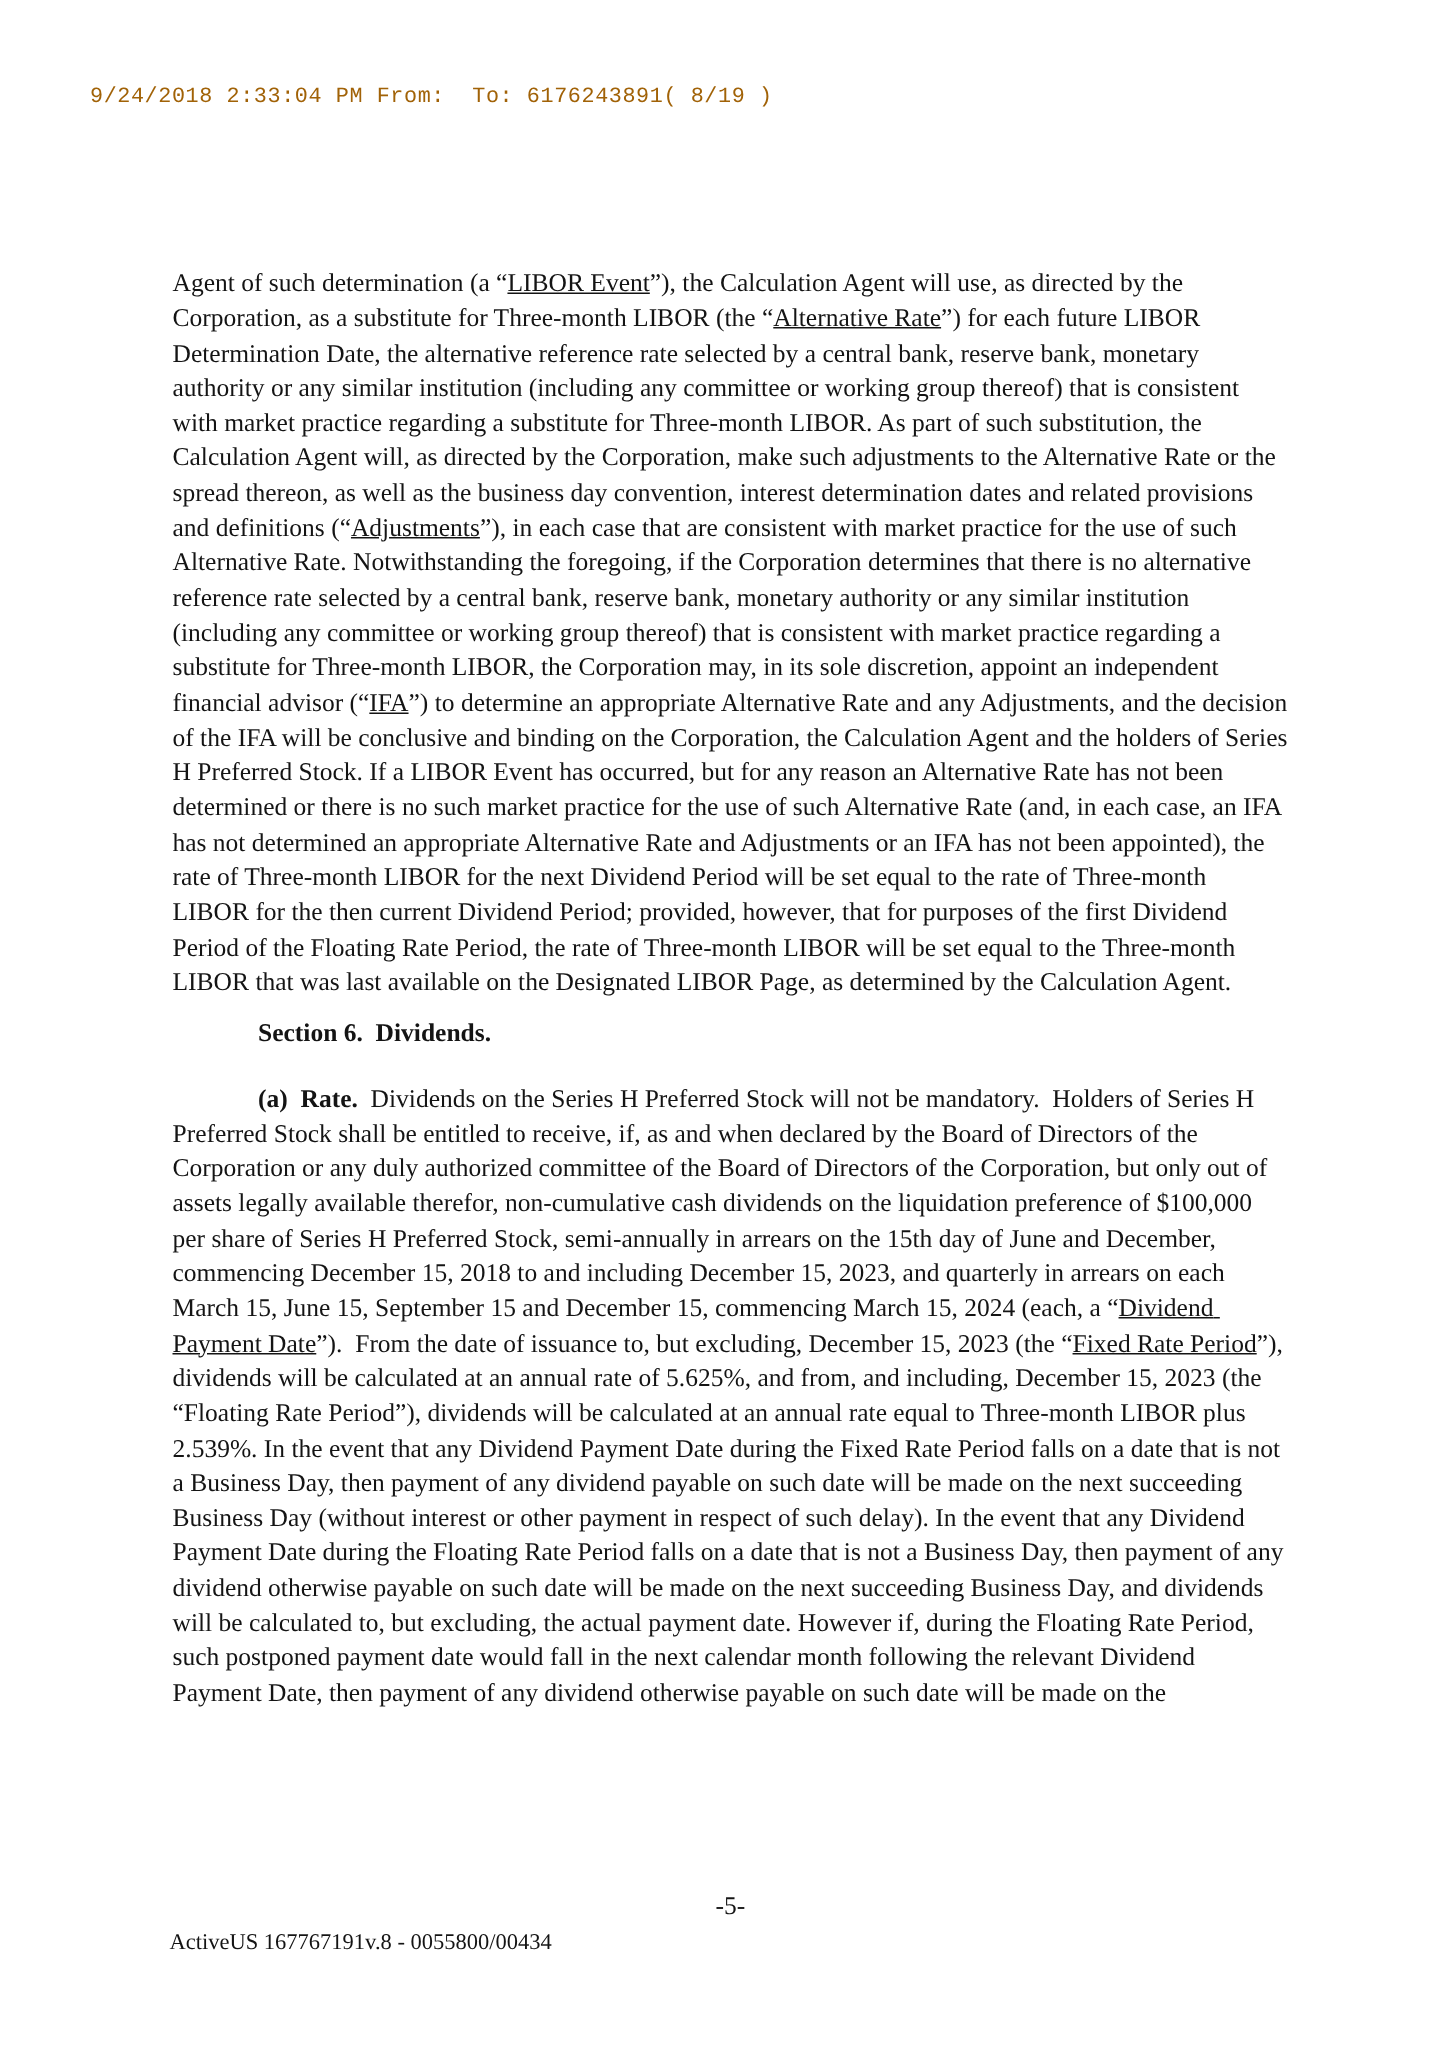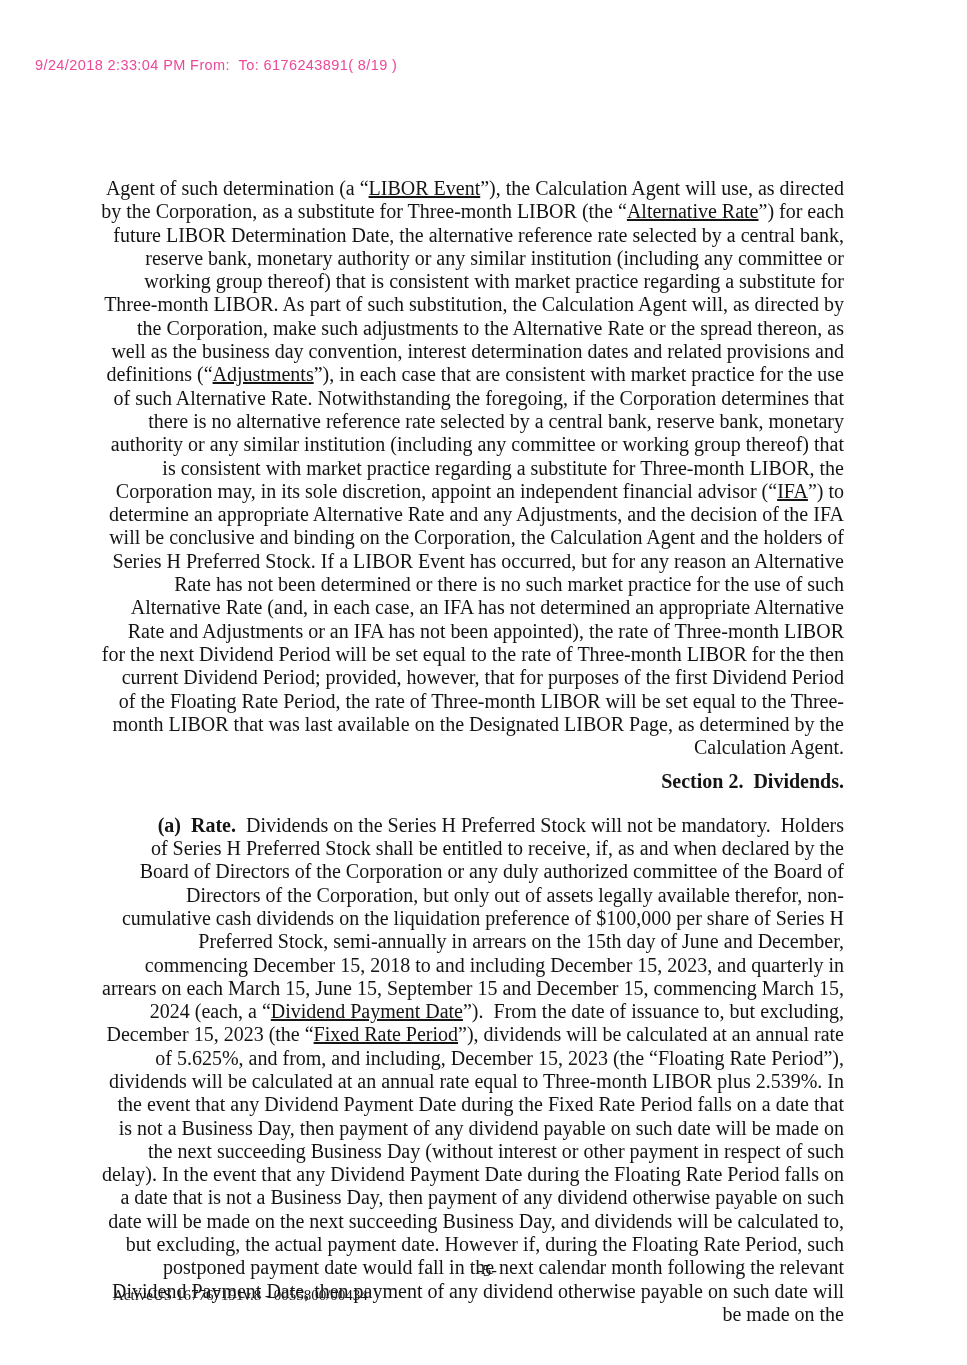--- a/index.html
+++ b/index.html
@@ -6,34 +6,34 @@
   body {
     width: 967px; height: 1365px;
     background: #ffffff;
     position: relative;
     font-family: "Liberation Serif", serif;
     color: #141414;
     overflow: hidden;
   }
   .fax-header {
     position: absolute;
-    left: 35px; top: 57px;
-    font-family: Liberation Sans, sans-serif;
+    left: 60px; top: 57px;
+    font-family: Liberation Mono, monospace;
     font-size: 14.5px;
     letter-spacing: 0.4px;
     white-space: pre;
-    color: #ec4899;
+    color: #a16207;
   }
   .text-block {
     position: absolute;
-    left: 100px; top: 177px;
+    left: 115px; top: 177px;
     width: 744px;
-    font-size: 20px;
+    font-size: 17px;
     line-height: 23.3px;
-    text-align: right;
+    text-align: left;
   }
   .text-block p {
     margin: 0;
     white-space: pre-wrap;
   }
   .section-heading {
     margin-top: 11px !important;
     margin-bottom: 20px !important;
     text-indent: 57px;
   }
@@ -53,19 +53,19 @@
   .seg-bold { font-weight: bold; }
   .seg-underline { text-decoration: underline; }
 </style>
 </head>
 <body>
 
 <div class="fax-header">9/24/2018 2:33:04 PM From:  To: 6176243891( 8/19 )</div>
 
 <div class="text-block">
   <p class="continuation-paragraph"><span>Agent of such determination (a “</span><span class="seg-underline">LIBOR Event</span><span>”), the Calculation Agent will use, as directed by the Corporation, as a substitute for Three-month LIBOR (the “</span><span class="seg-underline">Alternative Rate</span><span>”) for each future LIBOR Determination Date, the alternative reference rate selected by a central bank, reserve bank, monetary authority or any similar institution (including any committee or working group thereof) that is consistent with market practice regarding a substitute for Three-month LIBOR. As part of such substitution, the Calculation Agent will, as directed by the Corporation, make such adjustments to the Alternative Rate or the spread thereon, as well as the business day convention, interest determination dates and related provisions and definitions (“</span><span class="seg-underline">Adjustments</span><span>”), in each case that are consistent with market practice for the use of such Alternative Rate. Notwithstanding the foregoing, if the Corporation determines that there is no alternative reference rate selected by a central bank, reserve bank, monetary authority or any similar institution (including any committee or working group thereof) that is consistent with market practice regarding a substitute for Three-month LIBOR, the Corporation may, in its sole discretion, appoint an independent financial advisor (“</span><span class="seg-underline">IFA</span><span>”) to determine an appropriate Alternative Rate and any Adjustments, and the decision of the IFA will be conclusive and binding on the Corporation, the Calculation Agent and the holders of Series H Preferred Stock. If a LIBOR Event has occurred, but for any reason an Alternative Rate has not been determined or there is no such market practice for the use of such Alternative Rate (and, in each case, an IFA has not determined an appropriate Alternative Rate and Adjustments or an IFA has not been appointed), the rate of Three-month LIBOR for the next Dividend Period will be set equal to the rate of Three-month LIBOR for the then current Dividend Period; provided, however, that for purposes of the first Dividend Period of the Floating Rate Period, the rate of Three-month LIBOR will be set equal to the Three-month LIBOR that was last available on the Designated LIBOR Page, as determined by the Calculation Agent.</span></p>
-  <p class="section-heading"><span class="seg-bold">Section 2.  Dividends.</span></p>
+  <p class="section-heading"><span class="seg-bold">Section 6.  Dividends.</span></p>
   <p class="rate-paragraph"><span class="seg-bold">(a)  Rate.</span><span>  Dividends on the Series H Preferred Stock will not be mandatory.  Holders of Series H Preferred Stock shall be entitled to receive, if, as and when declared by the Board of Directors of the Corporation or any duly authorized committee of the Board of Directors of the Corporation, but only out of assets legally available therefor, non-cumulative cash dividends on the liquidation preference of $100,000 per share of Series H Preferred Stock, semi-annually in arrears on the 15th day of June and December, commencing December 15, 2018 to and including December 15, 2023, and quarterly in arrears on each March 15, June 15, September 15 and December 15, commencing March 15, 2024 (each, a “</span><span class="seg-underline">Dividend Payment Date</span><span>”).  From the date of issuance to, but excluding, December 15, 2023 (the “</span><span class="seg-underline">Fixed Rate Period</span><span>”), dividends will be calculated at an annual rate of 5.625%, and from, and including, December 15, 2023 (the “Floating Rate Period”), dividends will be calculated at an annual rate equal to Three-month LIBOR plus 2.539%. In the event that any Dividend Payment Date during the Fixed Rate Period falls on a date that is not a Business Day, then payment of any dividend payable on such date will be made on the next succeeding Business Day (without interest or other payment in respect of such delay). In the event that any Dividend Payment Date during the Floating Rate Period falls on a date that is not a Business Day, then payment of any dividend otherwise payable on such date will be made on the next succeeding Business Day, and dividends will be calculated to, but excluding, the actual payment date. However if, during the Floating Rate Period, such postponed payment date would fall in the next calendar month following the relevant Dividend Payment Date, then payment of any dividend otherwise payable on such date will be made on the</span></p>
 </div>
 
 <div class="page-number">-5-</div>
 
 <div class="doc-reference">ActiveUS 167767191v.8 - 0055800/00434</div>
 
 </body></html>

